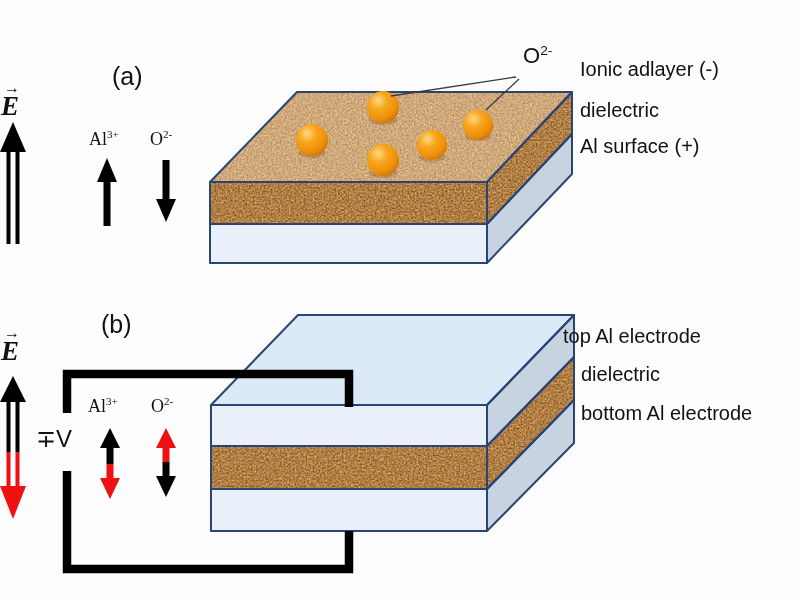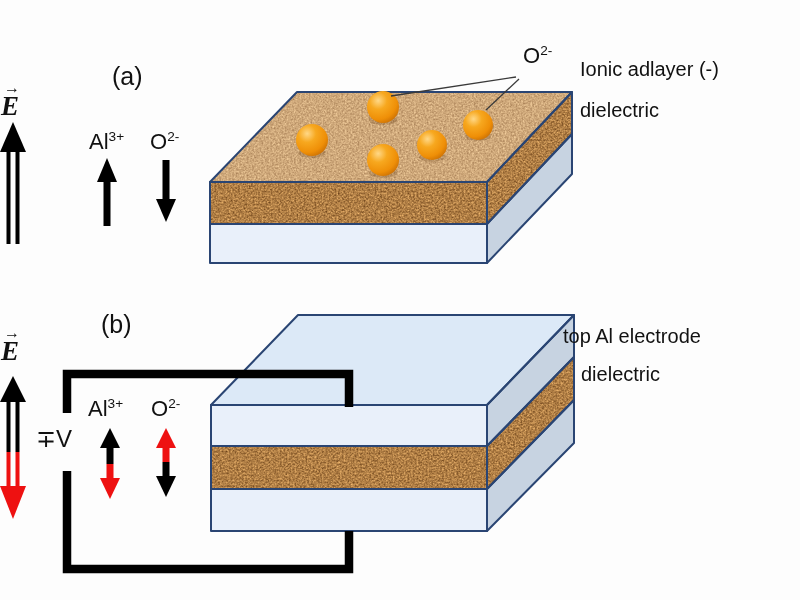--- a/index.html
+++ b/index.html
@@ -1,21 +1,21 @@
 <!DOCTYPE html>
 <html><head>
 <meta charset="utf-8">
 <style>
   html,body{margin:0;padding:0;background:#fff;}
   #stage{position:relative;width:800px;height:600px;background:#fdfdfd;overflow:hidden;
          font-family:"Liberation Sans", sans-serif;color:#111;}
   #diagram-svg{position:absolute;left:0;top:0;}
   .lbl{position:absolute;white-space:nowrap;line-height:1.08;}
   .panel-tag{font-size:25px;}
-  .ion{font-size:22px;}
+  .ion{font-size:18px;font-family:Liberation Serif, serif;}
   .ion sup, .adlayer sup{font-size:0.62em;line-height:0;}
   .adlayer{font-size:22px;}
   .layer-label{font-size:20px;}
   .vsrc{font-size:24px;}
   .evec{position:absolute;width:30px;text-align:left;}
   .evec .evec-arrow{display:block;font-family:"Liberation Serif", serif;font-size:16px;
                     line-height:9px;height:10px;padding-left:3px;font-weight:bold;}
   .evec .evec-e{display:block;font-family:"Liberation Serif", serif;font-style:italic;
                 font-weight:bold;font-size:27px;line-height:26px;}
 </style>
@@ -192,28 +192,30 @@
     <span>Al</span><sup>3+</sup>
   </div>
   <div class="lbl ion" style="left:150px;top:130px">
     <span>O</span><sup>2-</sup>
   </div>
   <div class="lbl adlayer" style="left:523px;top:44px">
     <span>O</span><sup>2-</sup>
   </div>
   <div class="lbl layer-label" style="left:580px;top:59px">Ionic adlayer (-)</div>
   <div class="lbl layer-label" style="left:580px;top:100px">dielectric</div>
+  <div class="lbl layer-label" style="left:580px;top:136px">Al surface (+)</div>
 
   <div class="evec" style="left:1px;top:328px">
     <span class="evec-arrow">→</span>
     <span class="evec-e">E</span>
   </div>
   <div class="lbl panel-tag" style="left:101px;top:311px">(b)</div>
   <div class="lbl vsrc" style="left:36px;top:426px">∓V</div>
   <div class="lbl ion" style="left:88px;top:397px">
     <span>Al</span><sup>3+</sup>
   </div>
   <div class="lbl ion" style="left:151px;top:397px">
     <span>O</span><sup>2-</sup>
   </div>
   <div class="lbl layer-label" style="left:563px;top:326px">top Al electrode</div>
   <div class="lbl layer-label" style="left:581px;top:364px">dielectric</div>
+  <div class="lbl layer-label" style="left:581px;top:403px">bottom Al electrode</div>
 </div>
 
 </body></html>

